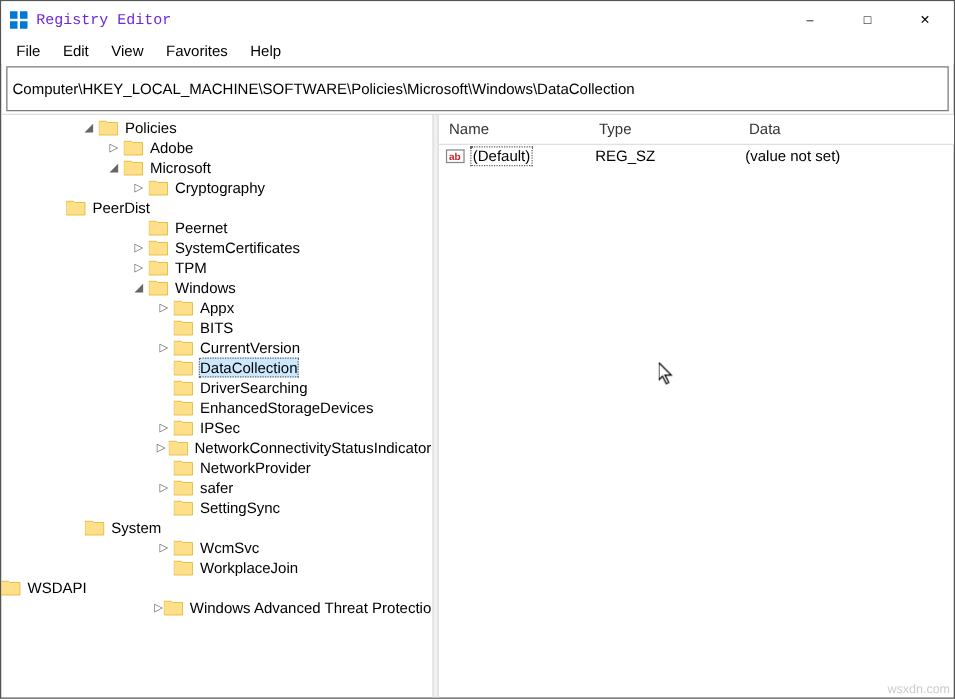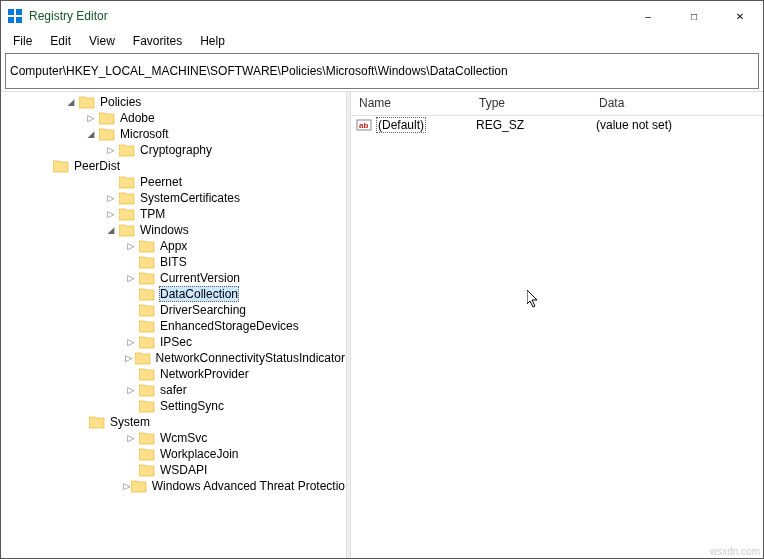--- a/index.html
+++ b/index.html
@@ -1,19 +1,19 @@
 <!DOCTYPE html>
 <html><head>
 <meta charset="utf-8">
 <style>
 * { box-sizing: border-box; margin: 0; padding: 0; }
 body { font-family: "Segoe UI", Tahoma, sans-serif; font-size: 12px; background: #fff; width: 764px; height: 559px; overflow: hidden; display: flex; flex-direction: column; border: 1px solid #555; }
 .titlebar { height: 30px; background: #fff; display: flex; align-items: center; padding-left: 6px; }
 .titlebar-icon { width: 16px; height: 16px; margin-right: 6px; }
-.titlebar-title { flex: 1; font-size: 12px; color: #14532d; }
+.titlebar-title { flex: 1; font-size: 12px; color: #6d28d9; font-family: Liberation Mono, monospace; }
 .win-controls { display: flex; height: 100%; }
 .win-btn { width: 46px; display: flex; align-items: center; justify-content: center; font-family: "Segoe UI Symbol", sans-serif; font-size: 10px; color: #000; cursor: default; }
 .menubar { height: 20px; display: flex; align-items: center; padding: 0 4px; background: #fff; gap: 2px; }
 .menu-item { padding: 2px 8px; cursor: default; }
 .addressbar { height: 36px; border: 1px solid #7a7a7a; margin: 2px 4px; padding: 2px 4px; display: flex; align-items: center; font-size: 12px; background: #fff; }
 .content { flex: 1; display: flex; min-height: 0; border-top: 1px solid #ddd; }
 .tree-pane { width: 345px; overflow: auto; position: relative; padding-top: 2px; }
 .tree-pane::-webkit-scrollbar, .list-pane::-webkit-scrollbar { width: 17px; height: 17px; }
 .tree-pane::-webkit-scrollbar-track, .list-pane::-webkit-scrollbar-track { background: #f0f0f0; }
 .tree-pane::-webkit-scrollbar-thumb, .list-pane::-webkit-scrollbar-thumb { background: #c1c1c1; }
@@ -204,40 +204,40 @@
                     <path d="M0 2 L6 2 L7 3 L15 3 L15 13 L0 13 Z" fill="#ffe08a" stroke="#d9a400" stroke-width="0.5"></path>
                   </svg></span>
                 <span class="node-label">safer</span>
               </div>
             <div class="node-row" style="padding-left:138px">
                 <span class="folder-icon"><svg class="folder-svg" viewBox="0 0 16 14">
                     <path d="M0 2 L6 2 L7 3 L15 3 L15 13 L0 13 Z" fill="#ffe08a" stroke="#d9a400" stroke-width="0.5"></path>
                   </svg></span>
                 <span class="node-label">SettingSync</span>
               </div>
-            <div class="node-row" style="padding-left:88px">
+            <div class="node-row" style="padding-left:67px">
                 <span class="folder-icon"><svg class="folder-svg" viewBox="0 0 16 14">
                     <path d="M0 2 L6 2 L7 3 L15 3 L15 13 L0 13 Z" fill="#ffe08a" stroke="#d9a400" stroke-width="0.5"></path>
                   </svg></span>
                 <span class="node-label">System</span>
               </div>
             <div class="node-row" style="padding-left:122px">
                 <span class="expander">▷</span>
                 <span class="folder-icon"><svg class="folder-svg" viewBox="0 0 16 14">
                     <path d="M0 2 L6 2 L7 3 L15 3 L15 13 L0 13 Z" fill="#ffe08a" stroke="#d9a400" stroke-width="0.5"></path>
                   </svg></span>
                 <span class="node-label">WcmSvc</span>
               </div>
             <div class="node-row" style="padding-left:138px">
                 <span class="folder-icon"><svg class="folder-svg" viewBox="0 0 16 14">
                     <path d="M0 2 L6 2 L7 3 L15 3 L15 13 L0 13 Z" fill="#ffe08a" stroke="#d9a400" stroke-width="0.5"></path>
                   </svg></span>
                 <span class="node-label">WorkplaceJoin</span>
               </div>
-            <div class="node-row" style="padding-left:138px">
+            <div class="node-row" style="">
                 <span class="folder-icon"><svg class="folder-svg" viewBox="0 0 16 14">
                     <path d="M0 2 L6 2 L7 3 L15 3 L15 13 L0 13 Z" fill="#ffe08a" stroke="#d9a400" stroke-width="0.5"></path>
                   </svg></span>
                 <span class="node-label">WSDAPI</span>
               </div>
             <div class="node-row" style="padding-left:122px">
                 <span class="expander">▷</span>
                 <span class="folder-icon"><svg class="folder-svg" viewBox="0 0 16 14">
                     <path d="M0 2 L6 2 L7 3 L15 3 L15 13 L0 13 Z" fill="#ffe08a" stroke="#d9a400" stroke-width="0.5"></path>
                   </svg></span>

